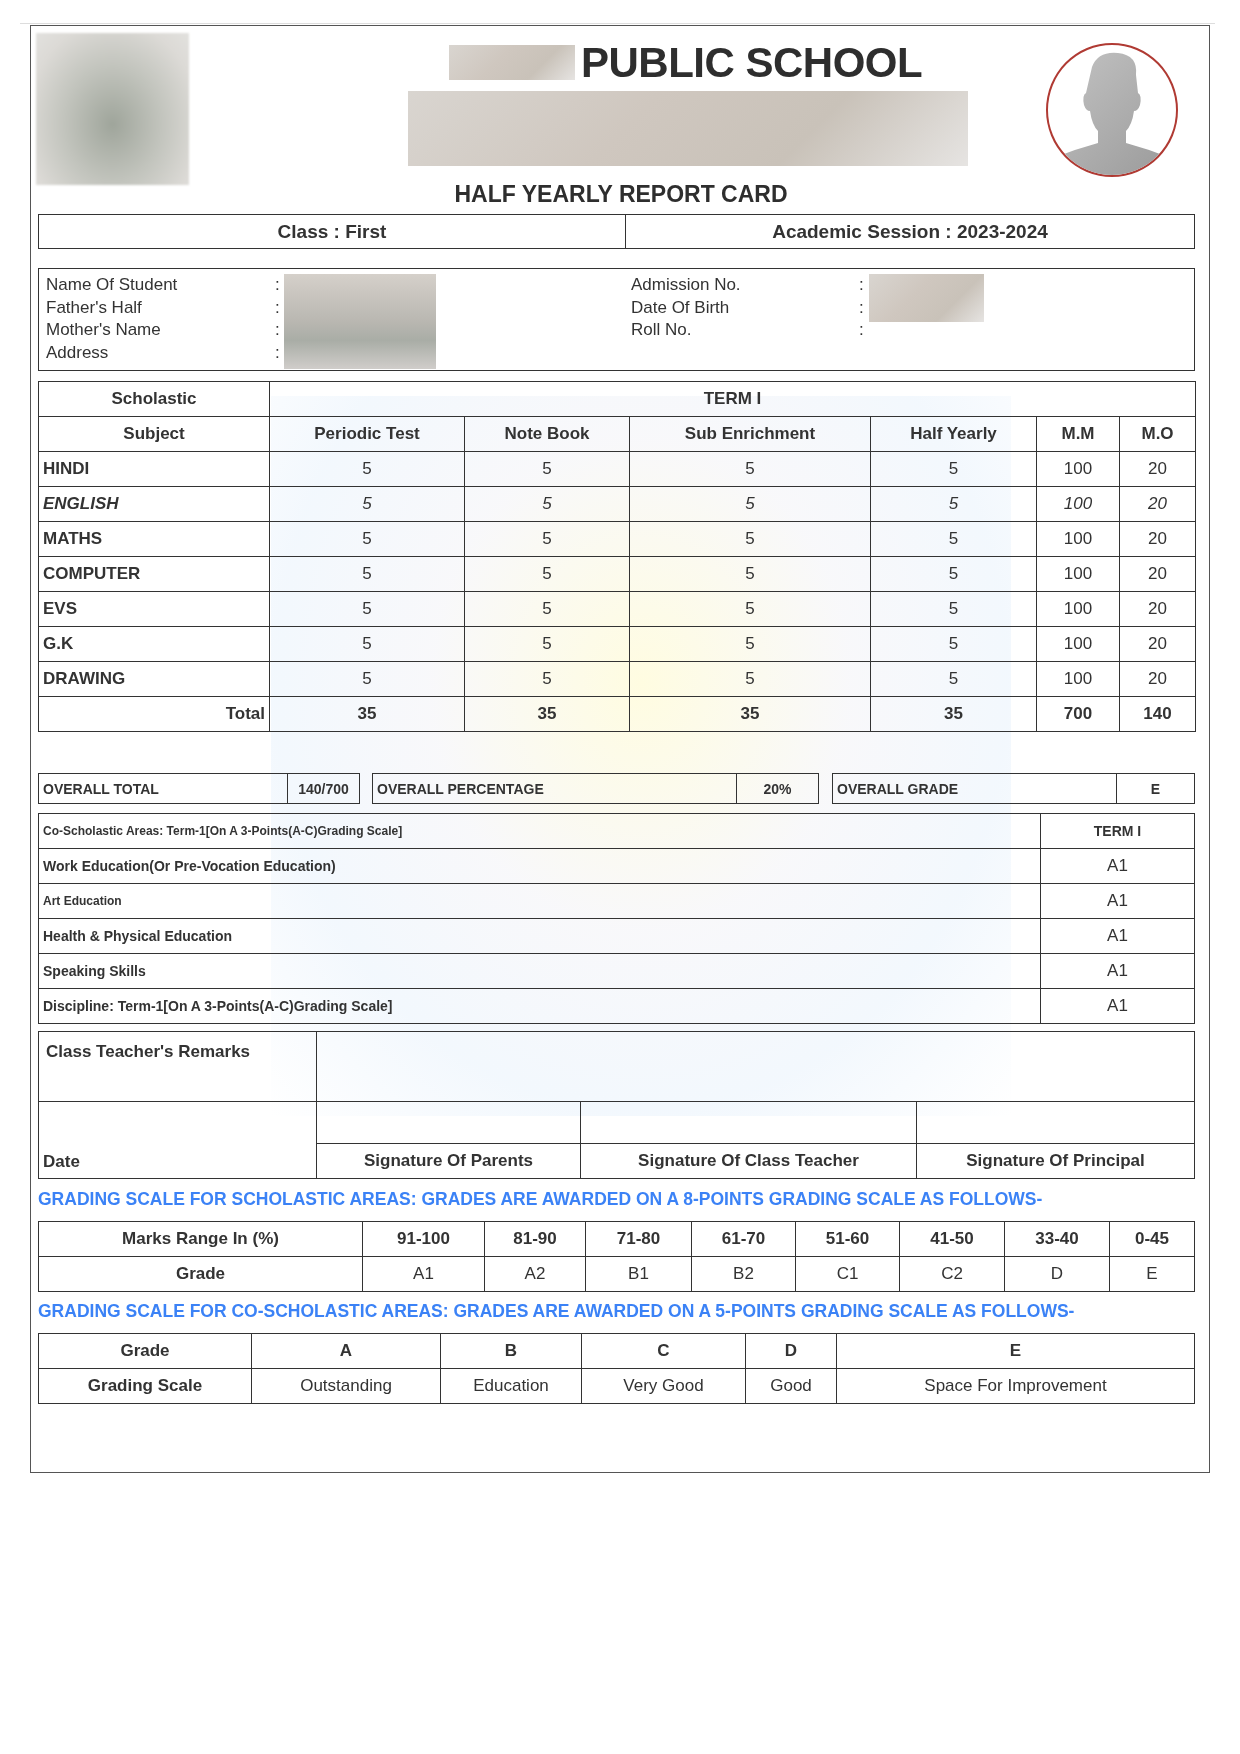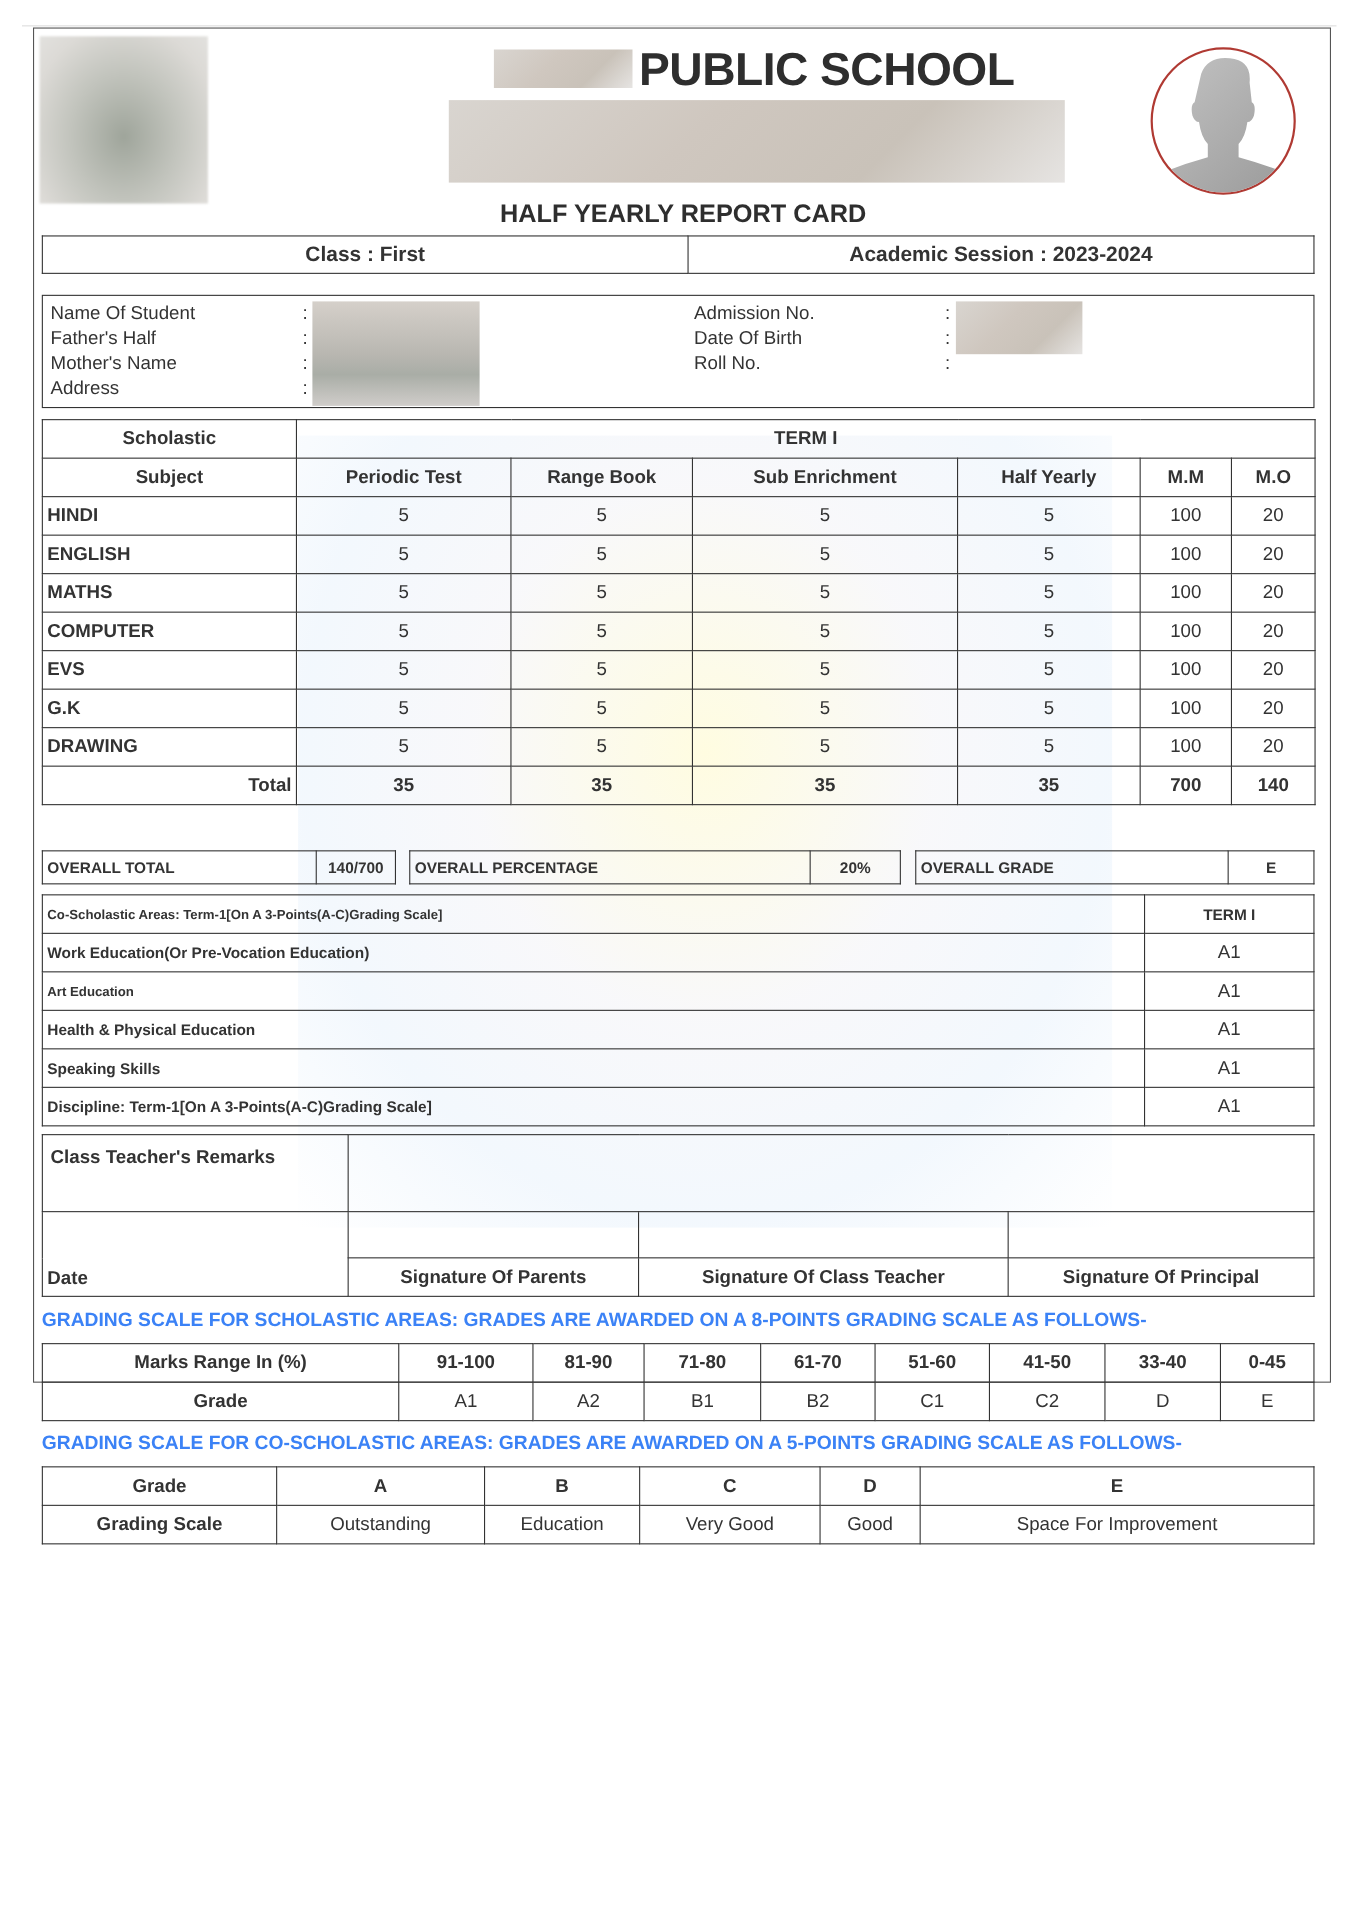--- a/index.html
+++ b/index.html
@@ -1,17 +1,17 @@
 <!DOCTYPE html>
 <html><head>
 <meta charset="utf-8">
 <style>
   html, body { margin:0; padding:0; background:#ffffff; }
   body { width:1240px; height:1754px; position:relative; font-family:"Liberation Sans", sans-serif; color:#2b2b2b; overflow:hidden; }
-  .page { position:absolute; left:30px; top:25px; width:1180px; height:1232px; border:1.5px solid #555; box-sizing:border-box;padding-left:40px; }
+  .page { position:absolute; left:30px; top:25px; width:1180px; height:1448px; border:1.5px solid #555; box-sizing:border-box;padding-left:40px; }
   .topline { position:absolute; left:20px; top:23px; width:1195px; height:1px; background:#ddd; }
   .abs { position:absolute; }
   .blur { background:linear-gradient(135deg,#d9d5d0 0%,#cfc7bf 40%,#c9c2b9 70%,#e6e4e2 100%); filter:blur(0.6px); }
   .logo { left:5px; top:7px; width:153px; height:152px; background:radial-gradient(ellipse at 50% 60%, #9fa59b 0%, #c2c4bd 45%, #dcdad6 80%, #e2e1de 100%); filter:blur(1px); }
   .school-name { left:550px; top:13px; font-size:42px; font-weight:bold; color:#2e2e2e; letter-spacing:-0.5px; }
   .school-blur1 { left:418px; top:19px; width:126px; height:35px; }
   .school-blur2 { left:377px; top:65px; width:560px; height:75px; }
   .photo { left:1015px; top:17px; width:128px; height:130px; border:2px solid #b03a33; border-radius:50%; overflow:hidden; background:#fff; }
   .report-title { left:0; width:1180px; top:155px; text-align:center; font-size:23px; font-weight:bold; color:#2e2e2e; }
   .box { position:absolute; border:1.5px solid #333; box-sizing:border-box; }
@@ -99,36 +99,36 @@
         <col style="width:76px">
     </colgroup>
     <tbody>
         <tr style="height:35px;">
       <th class="c">Scholastic</th>
       <th class="c" colspan="6">TERM I</th>
     </tr>
     <tr style="height:35px;">
       <th class="c">Subject</th>
       <th class="c">Periodic Test</th>
-      <th class="c">Range Book</th>
+      <th class="c">Note Book</th>
       <th class="c">Sub Enrichment</th>
       <th class="c">Half Yearly</th>
       <th class="c">M.M</th>
       <th class="c">M.O</th>
     </tr>
     <tr style="height:35px;">
       <td class="b">HINDI</td>
       <td class="c">5</td>
       <td class="c">5</td>
       <td class="c">5</td>
       <td class="c">5</td>
       <td class="c">100</td>
       <td class="c">20</td>
     </tr>
-    <tr style="height:35px;">
+    <tr style="height:35px;font-style:italic;">
       <td class="b">ENGLISH</td>
       <td class="c">5</td>
       <td class="c">5</td>
       <td class="c">5</td>
       <td class="c">5</td>
       <td class="c">100</td>
       <td class="c">20</td>
     </tr>
     <tr style="height:35px;">
       <td class="b">MATHS</td>

